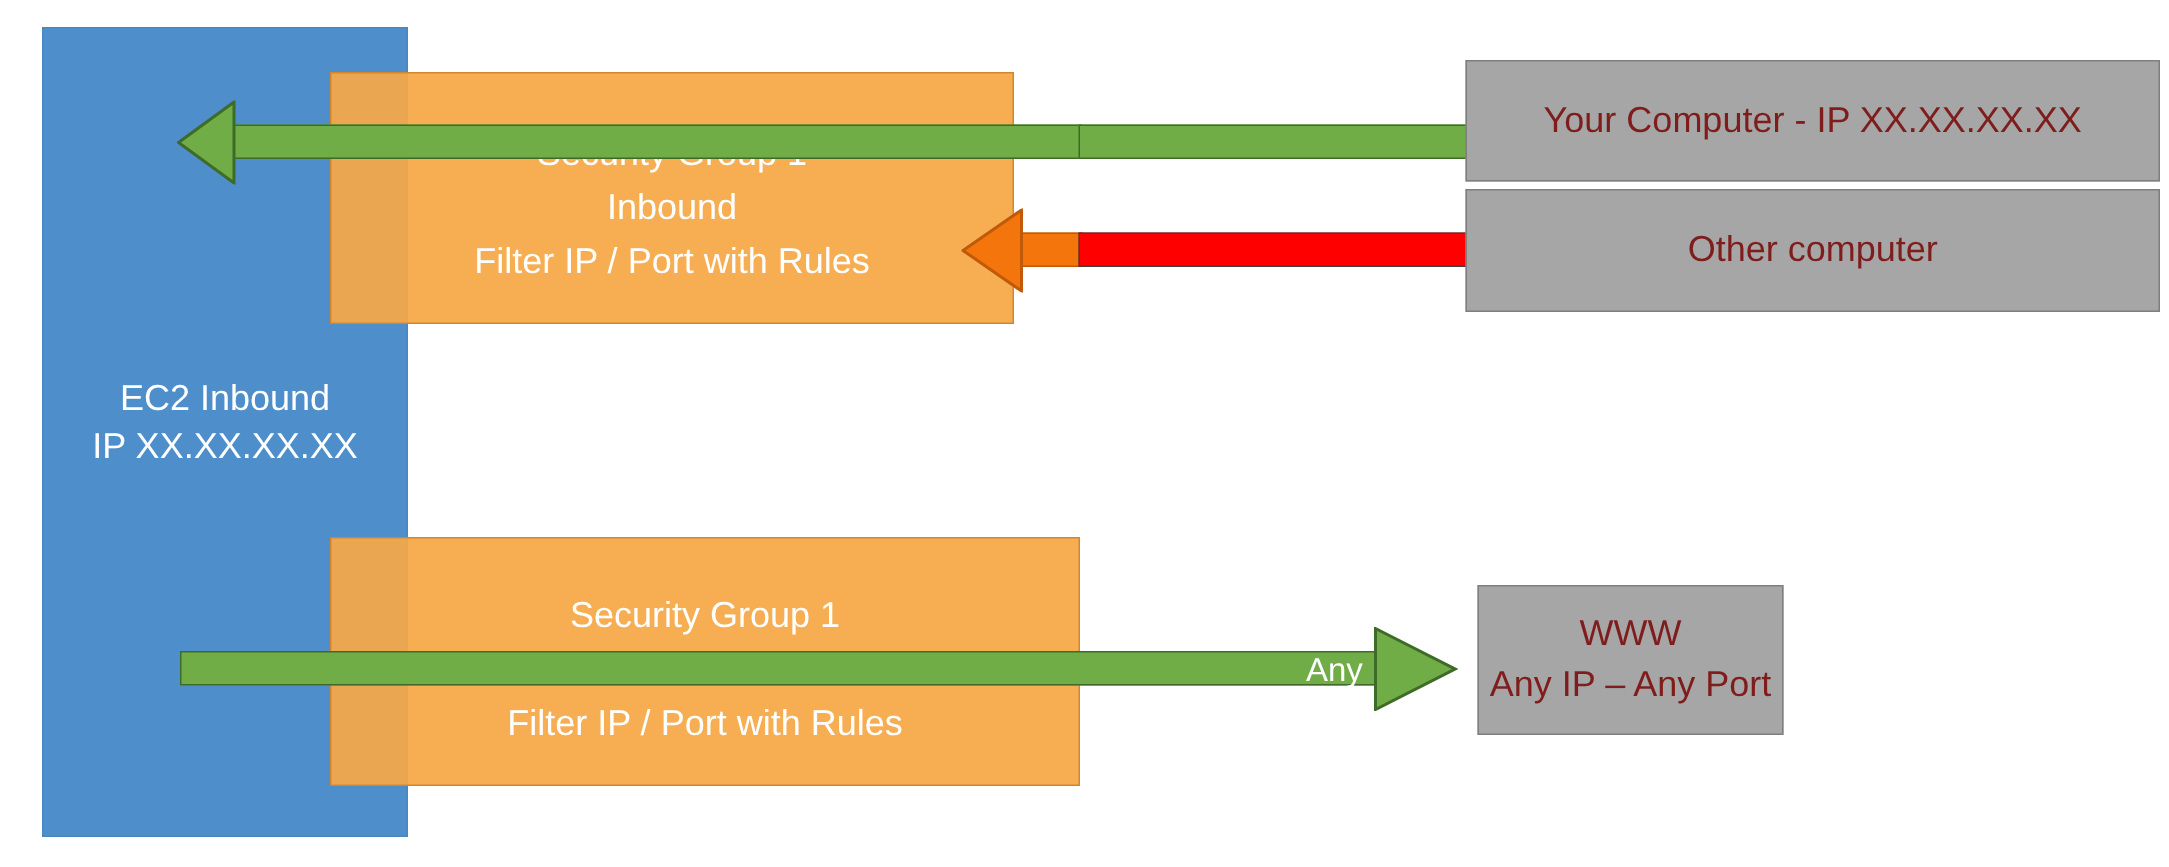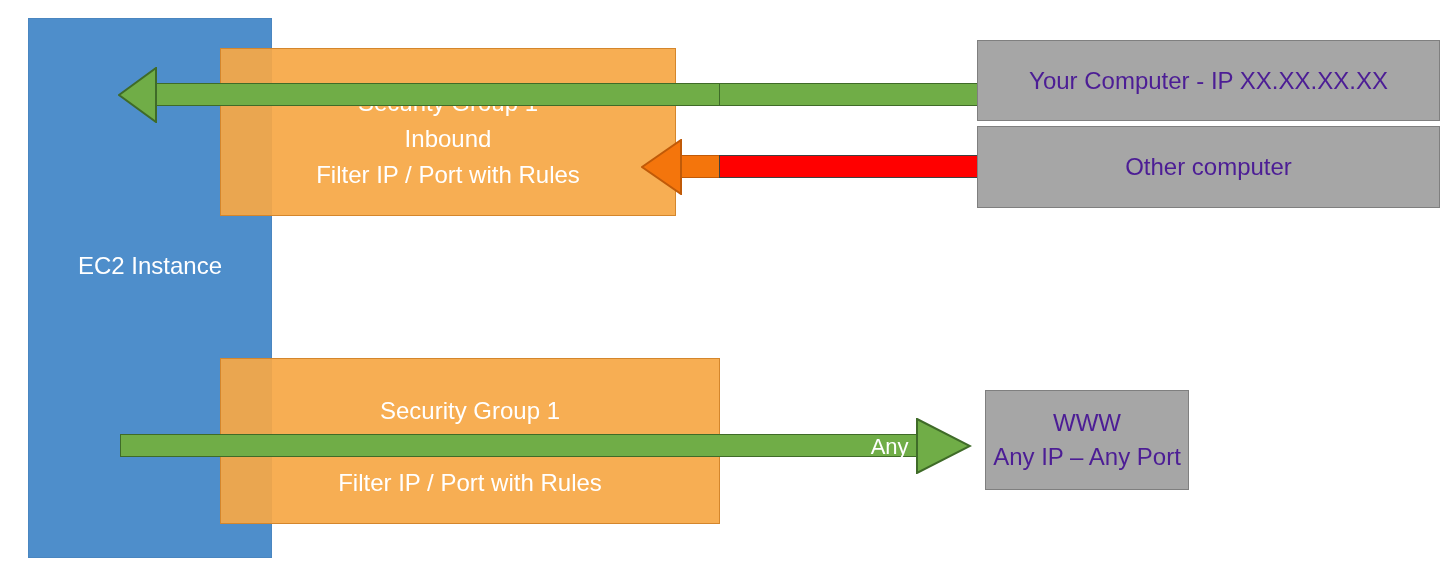--- a/index.html
+++ b/index.html
@@ -93,21 +93,21 @@
     line-height: 22px;
     text-align: right;
     z-index: 12;
     white-space: nowrap;
   }
   .gray-box {
     position: absolute;
     background: #a6a6a6;
     border: 1px solid #7f7f7f;
     box-sizing: border-box;
-    color: #4c1d95;
+    color: #7f1d1d;
     font-size: 24px;
     line-height: 34px;
     text-align: center;
     display: flex;
     flex-direction: column;
     justify-content: center;
     align-items: center;
     z-index: 14;
   }
   .gray-1 { left: 977px; top: 40px;  width: 463px; height: 81px; }
@@ -168,16 +168,17 @@
       <div>Filter IP / Port with Rules</div>
     </div>
   </div>
 
   <div class="gray-box gray-3">
     <div>WWW</div>
     <div>Any IP – Any Port</div>
   </div>
 
   <div class="ec2-label">
-    <div>EC2 Instance</div>
+    <div>EC2 Inbound</div>
+    <div>IP XX.XX.XX.XX</div>
   </div>
 
 </div>
 
 </body></html>

